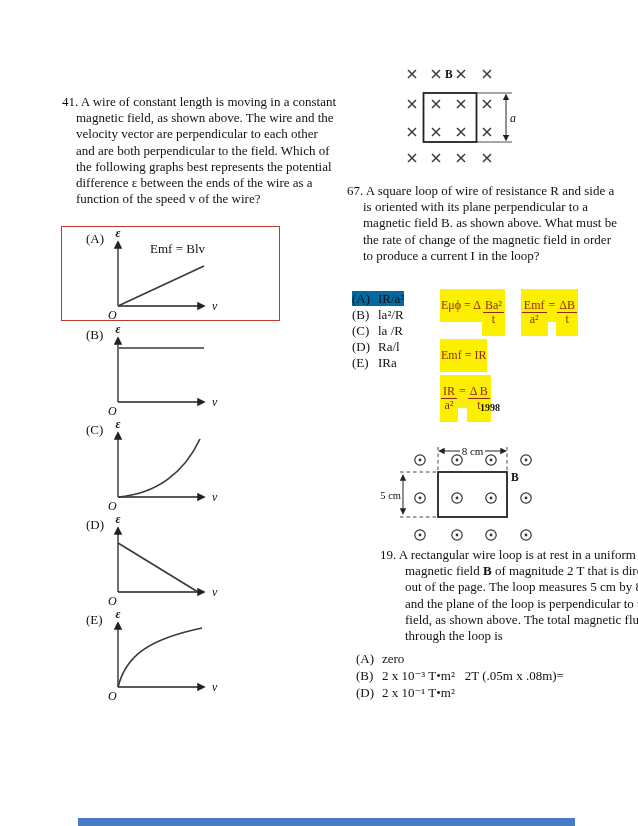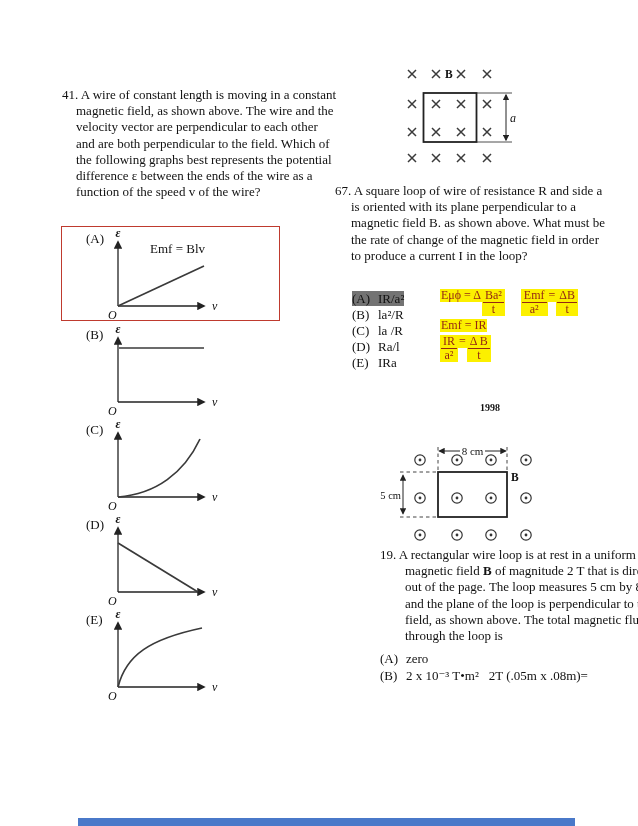--- a/index.html
+++ b/index.html
@@ -24,24 +24,24 @@
   .xsym{stroke:#3a3a3a; stroke-width:1.5; fill:none;}
   .osym{stroke:#333; stroke-width:1.2; fill:none;}
   .odot{fill:#333; stroke:none;}
   .loop{stroke:#222; stroke-width:1.8; fill:none;}
   .dim{stroke:#222; stroke-width:1; fill:none;}
   .dashed{stroke:#444; stroke-width:1; stroke-dasharray:3.5,3; fill:none;}
   .dimtext{font-family:"Liberation Serif","DejaVu Serif",serif; font-size:11px; fill:#111;}
   .blabel{font-family:"Liberation Serif","DejaVu Serif",serif; font-size:11.5px; font-weight:bold; fill:#111;}
   .choices{position:absolute; line-height:16.1px;}
   .choices19{position:absolute; line-height:17px;}
-  .hl{background:#737373;}
+  .hl{background:#0369a1;}
   .work{position:absolute; color:#942813; font-size:12px; line-height:13px;}
   .workline{display:flex; align-items:flex-start; margin-bottom:3px;}
-  .workline>span{background:#fcf000; padding:0 1px;}
+  .workline>span{background:#fcf000; padding:10px 1px;}
   .frac{display:inline-block; text-align:center; background:#fcf000;}
   .frac .n{display:block; border-bottom:1px solid currentColor; padding:0 2px;}
   .frac .d{display:block; padding:0 2px;}
   .wgap{width:14px; background:transparent !important;}
   .year{position:absolute; font-weight:bold; font-size:10px; text-align:center;}
   .note{margin-left:10px;font-family:Liberation Serif, serif;}
   .bottombar{position:absolute; background:#4a79c9;}
   .chlabel{display:inline-block; min-width:26px;}
 </style>
 </head>
@@ -50,21 +50,21 @@
 <div class="page">
 
   <svg width="0" height="0" style="position:absolute">
     <defs>
       <marker id="ah" viewBox="0 0 10 10" refX="8" refY="5" markerWidth="6.5" markerHeight="6.5" orient="auto-start-reverse">
         <path d="M0,0 L10,5 L0,10 z" fill="#222"></path>
       </marker>
     </defs>
   </svg>
 
-  <div class="q hang14" style="left:62px; top:87px; width:262px;">
+  <div class="q hang14" style="left:62px; top:94px; width:262px;">
     <span>41.</span>
     <span>A wire of constant length is moving in a constant magnetic field, as shown above. The wire and the velocity vector are perpendicular to each other and are both perpendicular to the field. Which of the following graphs best represents the potential difference ε between the ends of the wire as a function of the speed v of the wire?</span>
   </div>
 
   <div class="redbox" style="left:61px; top:226px; width:217px; height:93px;"></div>
 
   <span class="glabel" style="left:86px; top:231px;">(A)</span>
   <svg class="gsvg" style="left:88px; top:226px;" width="190" height="100">
     <text class="axlabel eps" x="30" y="11" text-anchor="middle">ε</text>
     <text class="anno" x="62" y="27">Emf = Blv</text>
@@ -139,21 +139,21 @@
     <path class="xsym" transform="translate(46,100)" d="M-4,-4L4,4M-4,4L4,-4"></path>
     <path class="xsym" transform="translate(71,100)" d="M-4,-4L4,4M-4,4L4,-4"></path>
     <path class="xsym" transform="translate(97,100)" d="M-4,-4L4,4M-4,4L4,-4"></path>
 
     <line class="dim" x1="87" y1="35" x2="122" y2="35" style="stroke-width:.8"></line>
     <line class="dim" x1="87" y1="84" x2="122" y2="84" style="stroke-width:.8"></line>
     <line class="dim" x1="116" y1="37" x2="116" y2="82" marker-start="url(#ah)" marker-end="url(#ah)"></line>
     <text class="axlabel" x="120" y="64">a</text>
   </svg>
 
-  <div class="q hang16" style="left:335px; top:183px; width:254px;">
+  <div class="q hang16" style="left:347px; top:183px; width:254px;">
     <span>67.</span>
     <span>A square loop of wire of resistance R and side a is oriented with its plane perpendicular to a magnetic field B. as shown above. What must be the rate of change of the magnetic field in order to produce a current I in the loop?</span>
   </div>
 
   <div class="choices" style="left:352px; top:291px;">
     <div><span class="hl"><span class="chlabel">(A)</span><span>IR/a²</span></span></div>
     <div><span><span class="chlabel">(B)</span><span>la²/R</span></span></div>
     <div><span><span class="chlabel">(C)</span><span>la /R</span></span></div>
     <div><span><span class="chlabel">(D)</span><span>Ra/l</span></span></div>
     <div><span><span class="chlabel">(E)</span><span>IRa</span></span></div>
@@ -262,20 +262,21 @@
         <circle class="osym" r="5.2"></circle>
         <circle class="odot" r="1.4"></circle>
       </g>
   </svg>
 
   <div class="q hang25" style="left:340px; top:547px; width:274px;margin-left:40px;">
     <span>19.</span>
     <span><span>A rectangular wire loop is at rest in a uniform magnetic field </span><b>B</b><span> of magnitude 2 T that is directed out of the page. The loop measures 5 cm by 8 cm, and the plane of the loop is perpendicular to the field, as shown above. The total magnetic flux through the loop is</span></span>
   </div>
 
-  <div class="choices19" style="left:356px; top:650px;margin-left:24px;">
+  <div class="choices19" style="left:356px; top:650px;">
     <div><span><span class="chlabel">(A)</span><span>zero</span></span></div>
     <div><span><span class="chlabel">(B)</span><span>2 x 10⁻³ T•m²</span></span><span class="note">2T (.05m x .08m)=</span></div>
+    <div><span><span class="chlabel">(D)</span><span>2 x 10⁻¹ T•m²</span></span></div>
   </div>
 
   <div class="bottombar" style="left:78px; top:818px; width:497px; height:8px;"></div>
 
 </div>
 
 </body></html>

